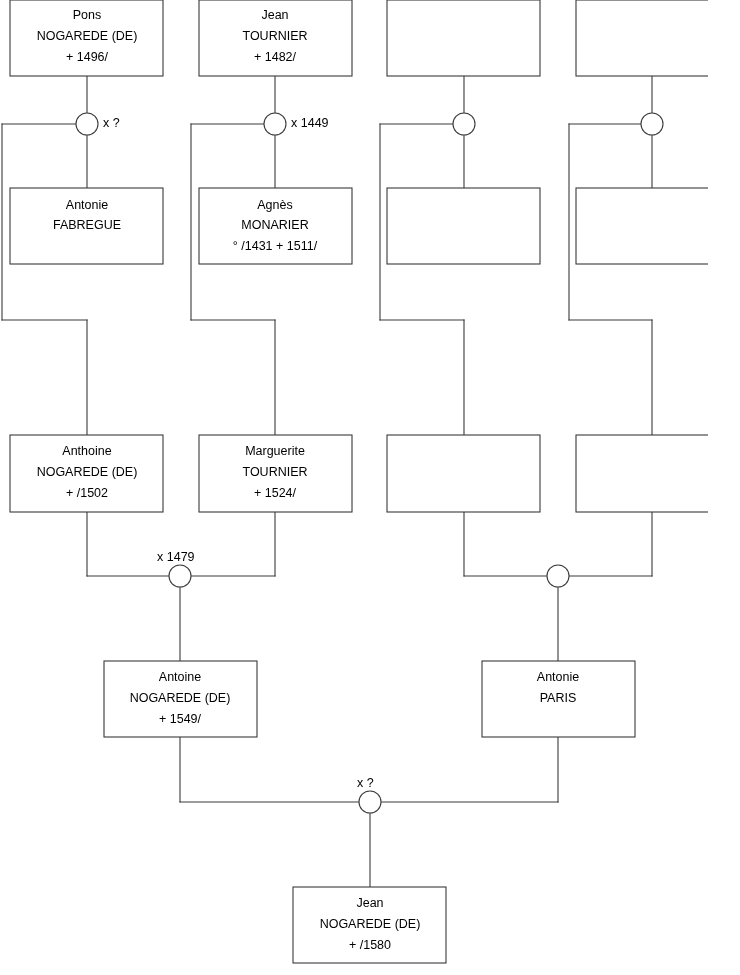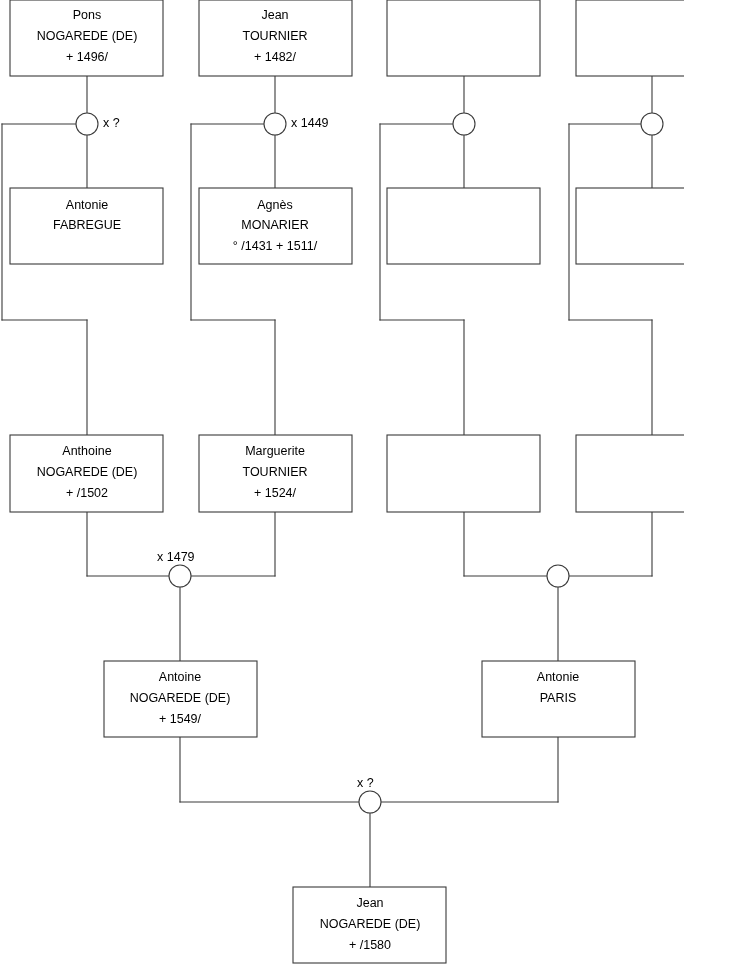--- a/index.html
+++ b/index.html
@@ -10,20 +10,21 @@
   }
   body {
     font-family: "Liberation Sans", sans-serif;
   }
   #chart-root {
     position: relative;
     width: 684px;
     height: 975px;
     background: #ffffff;
     overflow: hidden;
+    padding-left: 24px;
   }
   svg#tree-svg {
     position: absolute;
     top: 0;
     left: 0;
     width: 740px;
     height: 975px;
     display: block;
   }
   .person-box {

